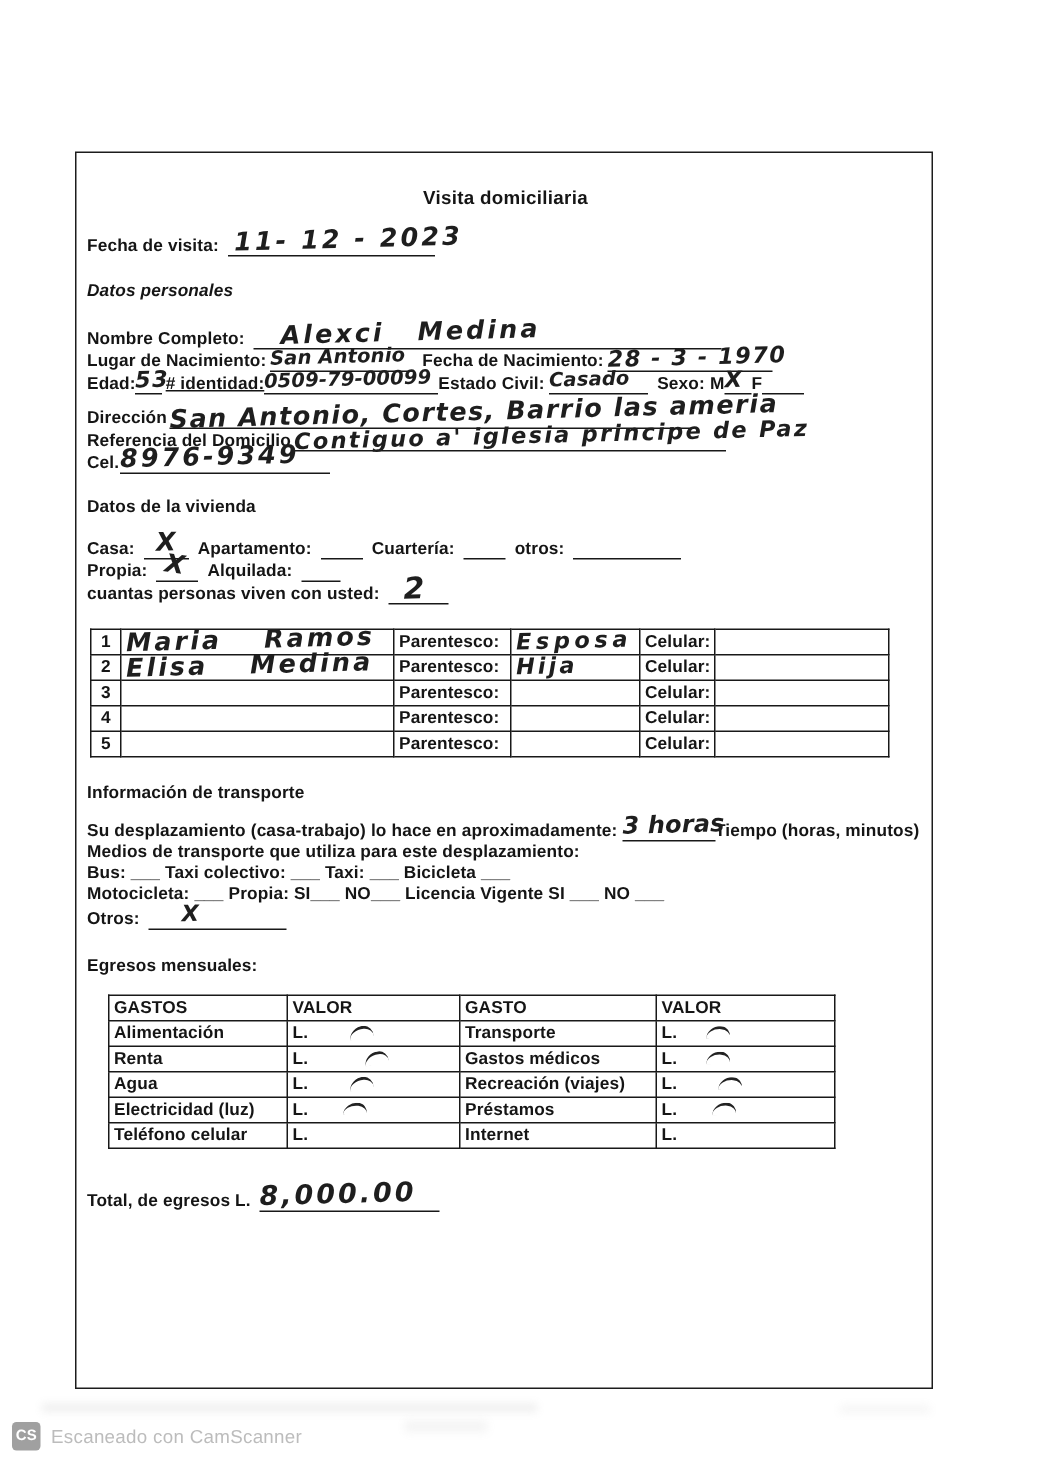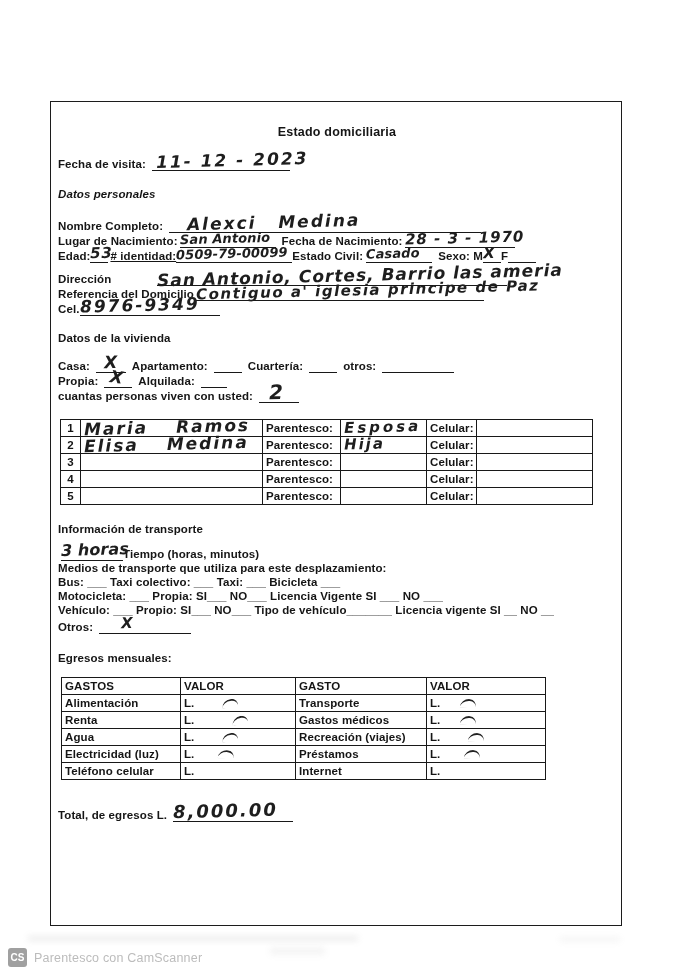--- a/index.html
+++ b/index.html
@@ -36,21 +36,21 @@
   .heading{margin-top:0;}
   table{border-collapse:collapse;table-layout:fixed;}
   td,th{
     border:1.5px solid #181818;padding:0 3px;font-size:11.5px;font-weight:bold;
     text-align:left;overflow:visible;white-space:nowrap;
   }
   .tbl-people{width:532px;margin-left:2px;}
   .tbl-people td{height:16px;}
   .tbl-people .caption-cell{height:17px;}
   .tbl-people .num{text-align:center;}
-  .tbl-egresos{width:484px;margin-left:3px;}
+  .tbl-egresos{width:484px;margin-left:14px;}
   .tbl-egresos td,.tbl-egresos th{height:16px;}
   .vmark{
     display:inline-block;width:16px;height:7px;margin-left:28px;
     border-top:2.2px solid #222;border-radius:60% 40% 0 0 / 100% 80% 0 0;
     transform:rotate(-5deg);vertical-align:middle;
   }
   .vmark2{margin-left:20px;transform:rotate(4deg);}
   .plain-line{margin-top:0;}
   .watermark{
     position:absolute;left:8px;top:948px;display:flex;align-items:center;
@@ -65,21 +65,21 @@
   .s1{left:28px;top:936px;width:330px;height:5px;opacity:0.18;}
   .s2{left:270px;top:947px;width:55px;height:8px;opacity:0.10;}
   .s3{left:560px;top:937px;width:60px;height:5px;opacity:0.10;}
 </style>
 </head>
 <body>
 
 <div class="border-box">
   <div class="inner">
 
-    <div class="title">Estado domiciliaria</div>
+    <div class="title">Visita domiciliaria</div>
 
     <div class="row" style="margin-top:17px;">
       <span class="lbl">Fecha de visita:</span>
       <span class="ul seg" style="width:138px;"><span class="hw hw-lg" style="position:relative;top:-2px;left:4px;">11- 12 - 2023</span></span>
     </div>
 
     <div class="heading" style="margin-top:16px;font-style:italic;">Datos personales</div>
 
     <div class="row" style="margin-top:17px;">
       <span class="lbl">Nombre Completo:</span>
@@ -100,21 +100,21 @@
       <span class="ul" style="width:116px;"><span class="hw hw-sm" style="position:relative;top:-1px;">0509-79-00099</span></span>
       <span class="lbl">Estado Civil:</span>
       <span class="ul" style="width:66px;margin-left:3px;"><span class="hw hw-sm" style="position:relative;top:-1px;">Casado</span></span>
       <span class="lbl seg">Sexo: M</span>
       <span class="ul" style="width:18px;"><span class="hw hw-md" style="position:relative;top:-1px;">X</span></span>
       <span class="lbl">F</span>
       <span class="ul" style="width:28px;"></span>
     </div>
 
 
-    <div class="row" style="margin-top:8px;gap:44px;">
+    <div class="row" style="margin-top:8px;">
       <span class="lbl">Dirección</span>
       <span class="ul" style="width:350px;margin-left:2px;"><span class="hw hw-lg" style="position:relative;top:-2px;letter-spacing:1px;">San Antonio, Cortes, Barrio las ameria</span></span>
     </div>
     <div class="row">
       <span class="lbl">Referencia del Domicilio</span>
       <span class="ul" style="width:288px;margin-left:2px;"><span class="hw hw-md" style="position:relative;top:-2px;letter-spacing:1.5px;">Contiguo a' iglesia principe de Paz</span></span>
     </div>
     <div class="row">
       <span class="lbl">Cel.</span>
       <span class="ul" style="width:140px;"><span class="hw hw-lg" style="position:relative;top:-2px;">8976-9349</span></span>
@@ -192,27 +192,27 @@
         <td></td>
         <td>Celular:</td>
         <td></td>
       </tr>
     </tbody>
       </table>
 
     <div class="heading" style="margin-top:17px;">Información de transporte</div>
 
     <div class="row" style="margin-top:10px;">
+      <span class="lbl">Su desplazamiento (casa-trabajo) lo hace en aproximadamente:</span>
       <span class="ul" style="width:62px;margin-left:3px;"><span class="hw" style="font-size:16px;position:relative;top:-2px;">3 horas</span></span>
       <span class="lbl">Tiempo (horas, minutos)</span>
     </div>
     <div class="plain-line">Medios de transporte que utiliza para este desplazamiento:</div>
     <div class="plain-line">Bus: ___ Taxi colectivo: ___ Taxi: ___ Bicicleta ___</div>
     <div class="plain-line">Motocicleta: ___ Propia: SI___ NO___   Licencia Vigente SI ___ NO ___</div>
-    <div class="plain-line">Vehículo: ___ Propio: SI___ NO___ Tipo de vehículo_______ Licencia vigente SI __ NO __</div>
     <div class="row" style="margin-top:2px;">
       <span class="lbl">Otros:</span>
       <span class="ul seg" style="width:92px;"><span class="hw hw-md" style="position:relative;top:-2px;left:22px;">X</span></span>
     </div>
 
     <div class="heading" style="margin-top:17px;">Egresos mensuales:</div>
 
     <table class="tbl-egresos" style="margin-top:12px;">
       <colgroup>
           <col style="width:119px">
@@ -267,14 +267,14 @@
 
   </div>
 </div>
 
 <div class="streak s1"></div>
 <div class="streak s2"></div>
 <div class="streak s3"></div>
 
 <div class="watermark">
   <div class="cs-badge">CS</div>
-  <div class="cs-text">Parentesco con CamScanner</div>
+  <div class="cs-text">Escaneado con CamScanner</div>
 </div>
 
 </body></html>

